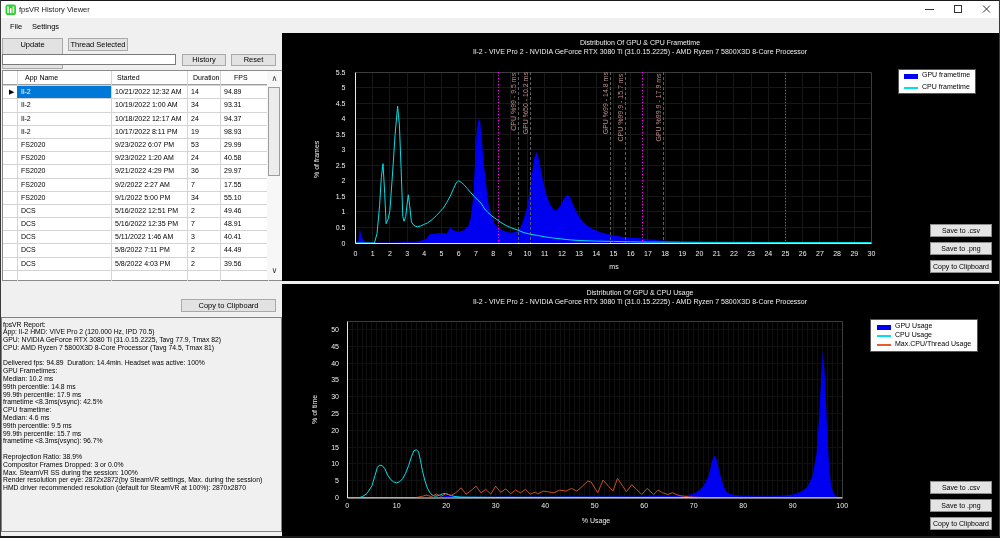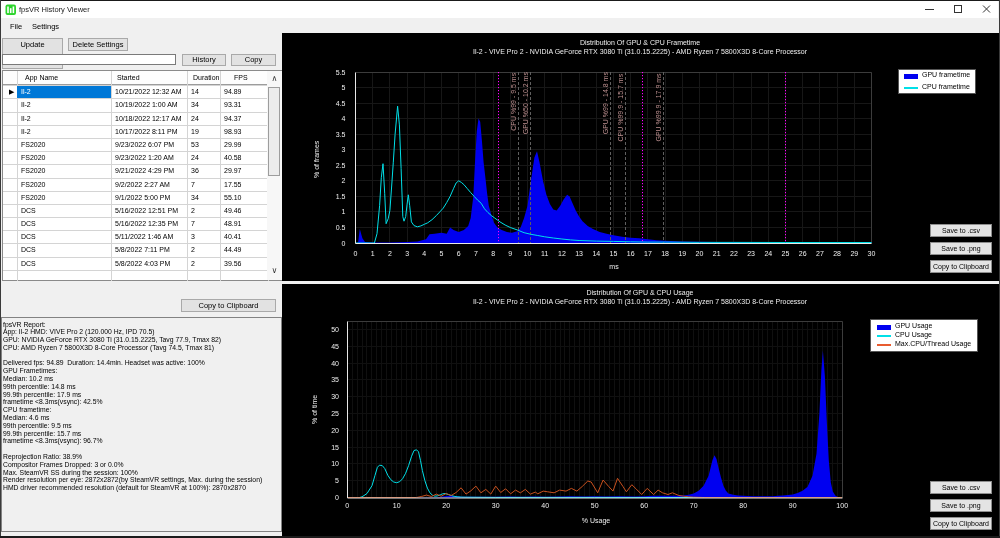--- a/index.html
+++ b/index.html
@@ -27,24 +27,24 @@
       <path d="M68 5.5 L75 12.5 M75 5.5 L68 12.5" stroke="#333" fill="none"></path>
     </svg>
   </div>
 
   <div style="position:absolute;left:0;top:18px;width:998px;height:15px;background:#f0f0f0">
     <div style="position:absolute;left:10px;top:3.5px;font-size:7.5px;color:#000">File</div>
     <div style="position:absolute;left:32px;top:3.5px;font-size:7.5px;color:#000">Settings</div>
   </div>
 
   <div class="btn" style="left:2px;top:38px;width:61px;height:31px;line-height:11px">Update</div>
-  <div class="btn" style="left:68px;top:38px;width:60px;height:13px;line-height:11px">Delete Settings</div>
+  <div class="btn" style="left:68px;top:38px;width:60px;height:13px;line-height:11px">Thread Selected</div>
   <div style="position:absolute;left:2px;top:54px;width:174px;height:11px;background:#fff;border:1px solid #7a7a7a"></div>
   <div class="btn" style="left:182px;top:54px;width:44px;height:12px;line-height:10px">History</div>
-  <div class="btn" style="left:231px;top:54px;width:45px;height:12px;line-height:10px">Copy</div>
+  <div class="btn" style="left:231px;top:54px;width:45px;height:12px;line-height:10px">Reset</div>
 
   <div style="position:absolute;left:2px;top:70px;width:281px;height:211px;background:#fff;border:1px solid #8a8a8a">
 
     <div style="position:absolute;left:0;top:0;width:279px;height:14px;background:#fdfdfd;border-bottom:1px solid #9c9c9c"></div>
     <div class="gc" style="left:22px;top:0;line-height:14px">App Name</div>
     <div class="gc" style="left:114px;top:0;line-height:14px">Started</div>
     <div class="gc" style="left:190px;top:0;line-height:14px">Duration</div>
     <div class="gc" style="left:231px;top:0;line-height:14px">FPS</div>
     <div style="position:absolute;left:14px;top:0;width:1px;height:210px;background:#d4d4d4"></div>
       <div style="position:absolute;left:108px;top:0;width:1px;height:210px;background:#d4d4d4"></div>

